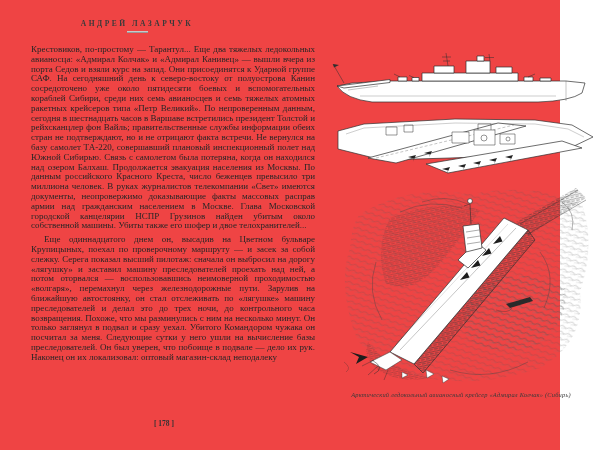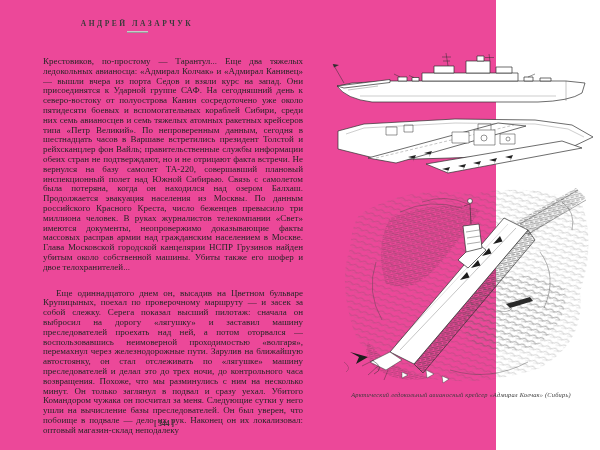--- a/index.html
+++ b/index.html
@@ -1,33 +1,33 @@
 <!DOCTYPE html>
 <html><head>
 <meta charset="utf-8">
 <style>
   html,body{margin:0;padding:0;}
   body{
     width:600px;height:450px;background:#ffffff;
     font-family:"Liberation Serif","DejaVu Serif",serif;
     color:#2b2b2b;overflow:hidden;
   }
-  .page{position:relative;width:496px;height:450px;background:#ec4899;}
+  .page{position:relative;width:560px;height:450px;background:#ef4444;}
   .running-header{
     position:absolute;top:19px;left:47px;width:180px;
     text-align:center;font-size:7.5px;font-weight:bold;
     letter-spacing:2.5px;color:#3a3a3a;
   }
   .header-rule{
     position:absolute;top:31px;left:127px;width:21px;height:2px;
     background:#9a9a9a;border-top:1px solid #c9c9c9;box-sizing:border-box;
   }
   .text-col{position:absolute;top:41px;left:27px;width:292px;}
   .text-col p{
-    margin:16px;font-size:9px;line-height:9.8px;text-align:justify;
+    margin:4px;font-size:9px;line-height:9.8px;text-align:justify;
     color:#262626;
   }
   .text-col p.indent{text-indent:13px;}
   .illustration{position:absolute;top:52px;left:330px;width:266px;height:338px;}
   .caption{
     position:absolute;top:391px;left:330px;width:262px;
     text-align:center;font-size:6.4px;font-style:italic;color:#3a3a3a;
     letter-spacing:0.2px;
   }
   .page-number{
@@ -160,14 +160,14 @@
 
       <g>
         <path d="M176,252 L200,245 L203,249 L180,256 Z" fill="#2a2a2a" stroke="none"></path>
         <path d="M166,258 q12,4 16,-2" stroke-width="0.4" opacity="0.8"></path>
       </g>
     </g>
   </svg>
 
   <div class="caption">Арктический ледокольный авианосный крейсер «Адмирал Колчак» (Сибирь)</div>
 
-  <div class="page-number">[ 344 ]</div>
+  <div class="page-number">[ 178 ]</div>
 </div>
 
 </body></html>

